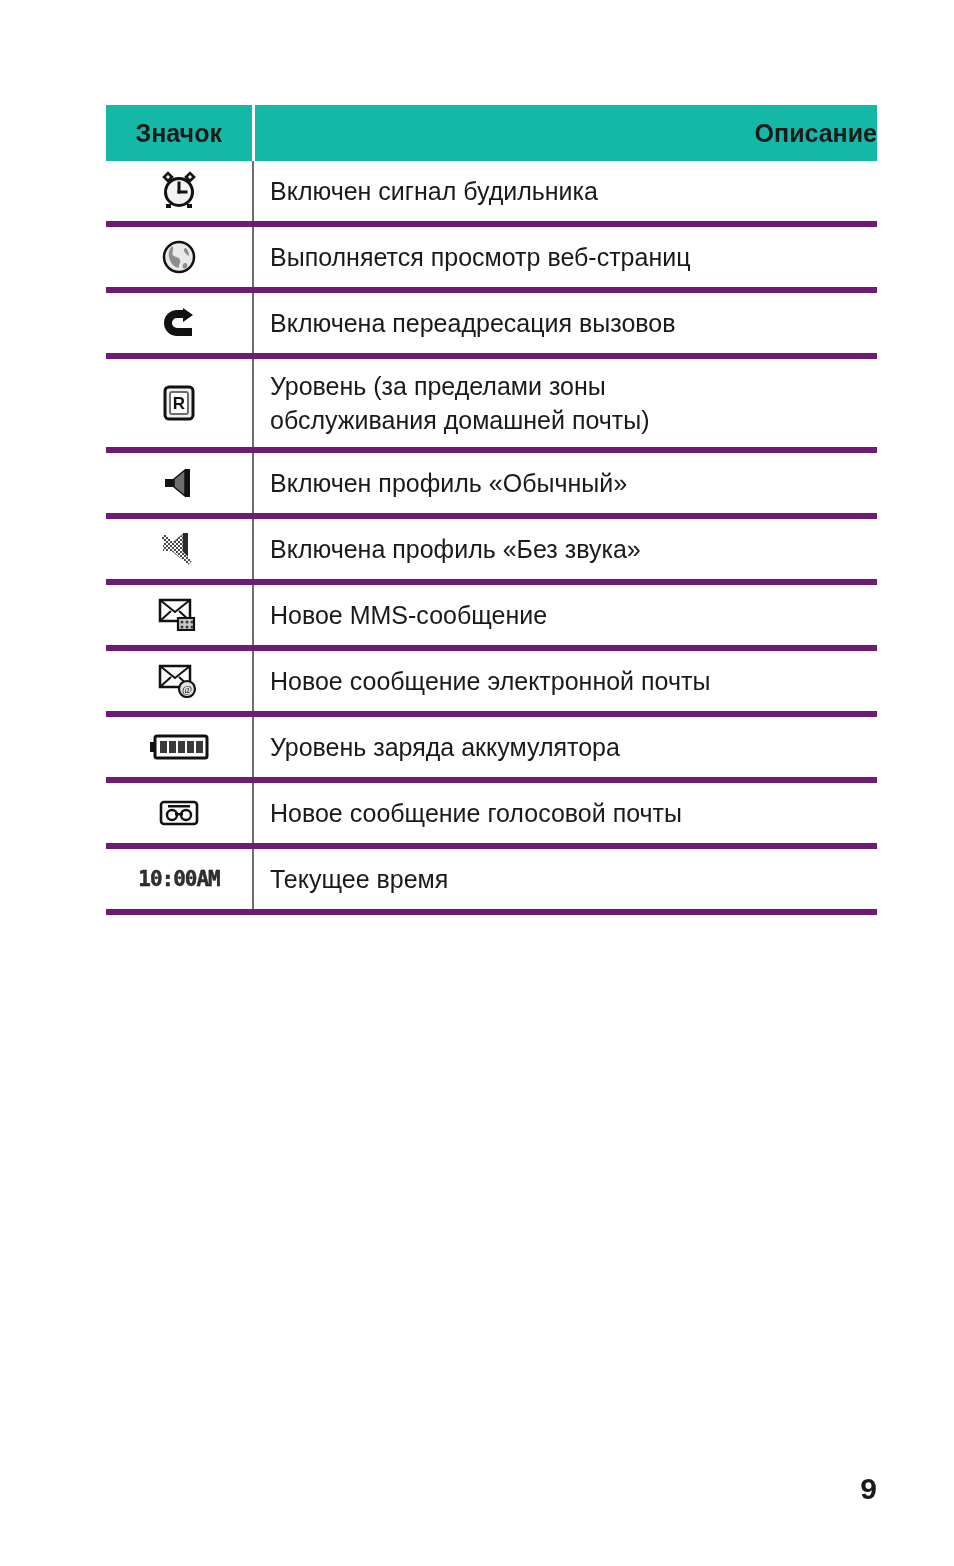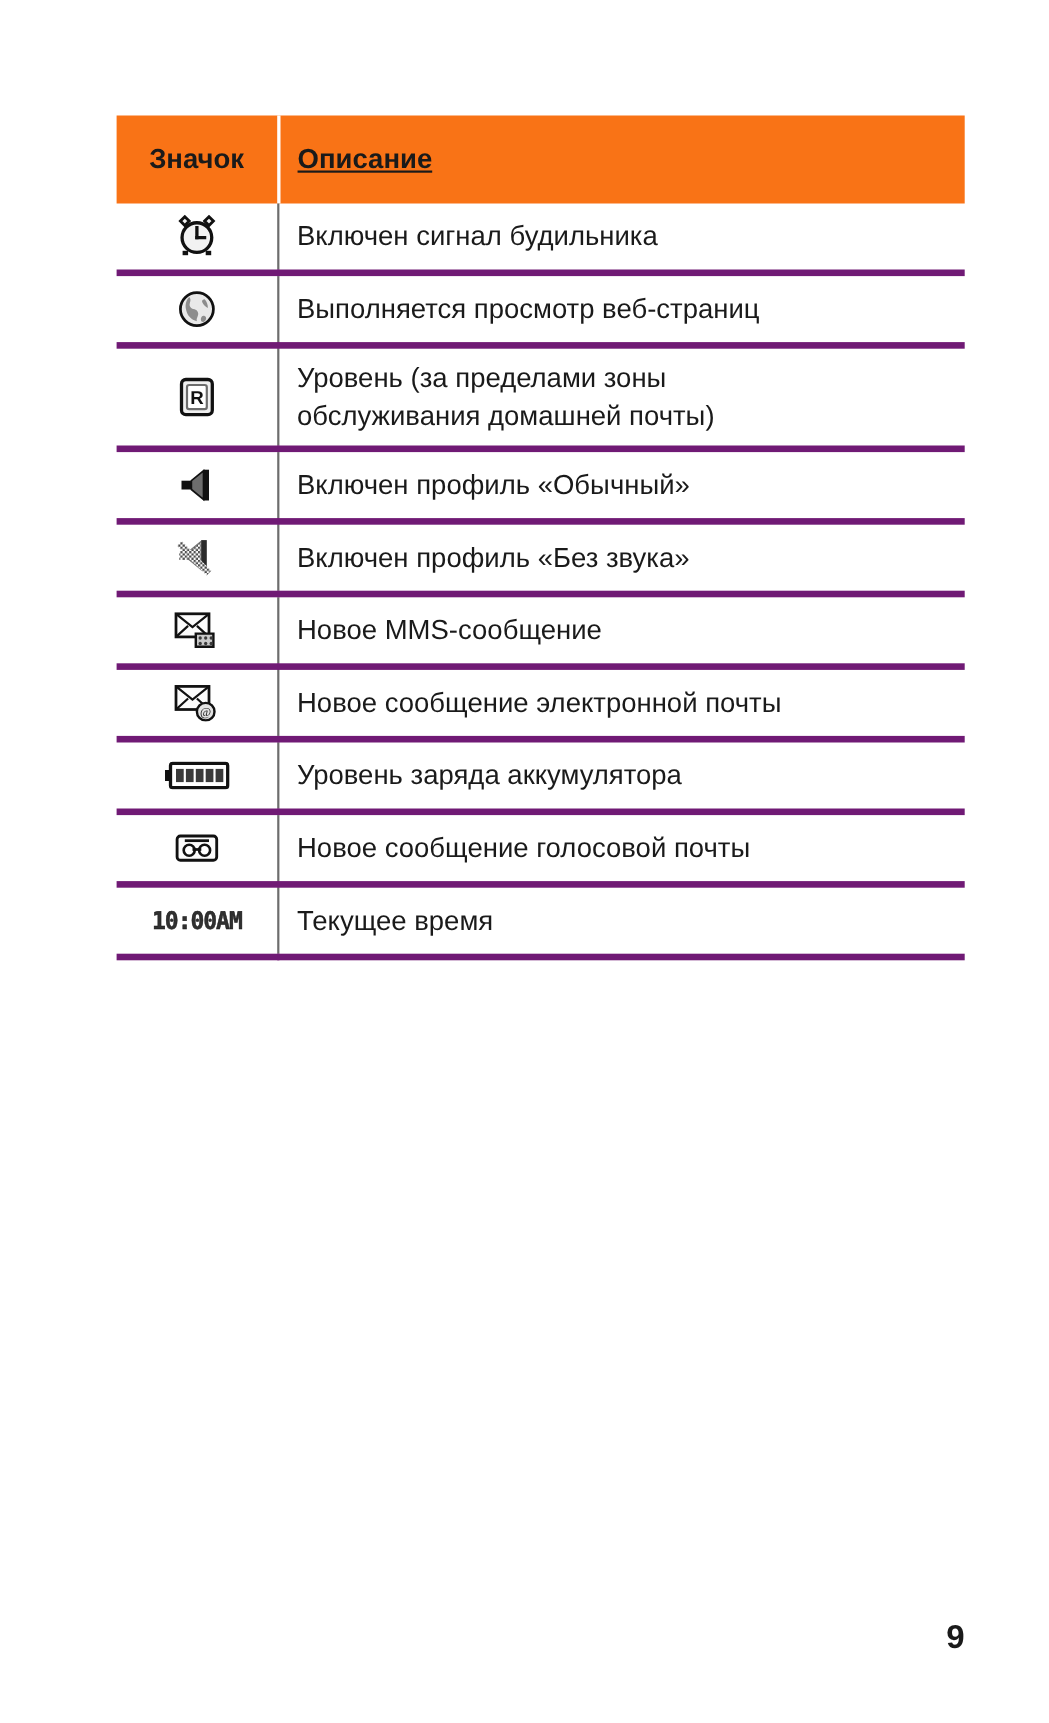--- a/index.html
+++ b/index.html
@@ -30,37 +30,36 @@
     left: 106px;
     top: 105px;
     width: 771px;
     border-collapse: collapse;
     table-layout: fixed;
   }
   .icon-table col.c-icon { width: 147px; }
   .icon-table col.c-desc { width: 624px; }
 
   .icon-table thead th {
-    background: #f97316;
+    background: #14b8a6;
     height: 56px;
     font-size: 25px;
     font-weight: bold;
     color: #1a1a1a;
-    padding: 12px;
+    padding: 0;
     vertical-align: middle;
     border: 0;
   }
   .icon-table thead th.th-icon {
     text-align: center;
     border-right: 3px solid #ffffff;
   }
   .icon-table thead th.th-desc {
-    text-align: left;
+    text-align: right;
     padding-left: 16px;
-    text-decoration: underline;
   }
 
   .icon-table tbody tr {
     border-bottom: 6px solid #701a75;
   }
   .icon-table tbody td {
     padding: 0;
     vertical-align: middle;
   }
   .icon-table tbody td.cell-icon {
@@ -156,20 +155,32 @@
               <path d="M24 24 c2 0 3 2 2 4 c-1 2 -3 2 -4 1 c-1 -2 0 -5 2 -5 z" fill="#8d8d8d"></path>
             </svg>
           </span>
         </td>
         <td class="cell-desc">
           <span>Выполняется просмотр веб-страниц</span>
         </td>
       </tr>
 
 
+      <tr>
+        <td class="cell-icon">
+          <span class="glyph">
+            <svg width="40" height="32" viewBox="0 0 40 32" aria-hidden="true">
+              <path d="M24 5 V1 L34 8 L24 15 V11 H18 a5 5 0 0 0 0 10 H33 v8 H18 a13 13 0 0 1 0 -26 h6 z" fill="#111"></path>
+            </svg>
+          </span>
+        </td>
+        <td class="cell-desc">
+          <span>Включена переадресация вызовов</span>
+        </td>
+      </tr>
 
       <tr class="tall">
         <td class="cell-icon">
           <span class="glyph">
             <svg width="36" height="38" viewBox="0 0 36 38" aria-hidden="true">
               <rect x="4" y="3" width="28" height="32" rx="4" fill="#f0f0f0" stroke="#111" stroke-width="3"></rect>
               <rect x="9" y="8" width="18" height="22" rx="2" fill="#ffffff" stroke="#6d6d6d" stroke-width="2"></rect>
               <text x="18" y="25" text-anchor="middle" font-family="Liberation Sans, sans-serif" font-size="17" font-weight="bold" fill="#111">R</text>
             </svg>
           </span>
@@ -207,21 +218,21 @@
                 </pattern>
               </defs>
               <rect x="3" y="12" width="9" height="8" fill="url(#dither)"></rect>
               <path d="M12 20 L23 29 V3 L12 12 Z" fill="url(#dither)" stroke="#777" stroke-width="1"></path>
               <rect x="23" y="2" width="5" height="27" fill="#2a2a2a"></rect>
               <path d="M3 5 L30 32" stroke="url(#dither)" stroke-width="6" fill="none"></path>
             </svg>
           </span>
         </td>
         <td class="cell-desc">
-          <span>Включен профиль «Без звука»</span>
+          <span>Включена профиль «Без звука»</span>
         </td>
       </tr>
 
 
       <tr>
         <td class="cell-icon">
           <span class="glyph">
             <svg width="42" height="34" viewBox="0 0 42 34" aria-hidden="true">
               <rect x="2" y="2" width="30" height="21" fill="#fbfbfb" stroke="#111" stroke-width="2.5"></rect>
               <path d="M2 2 L17 14 L32 2" fill="none" stroke="#111" stroke-width="2"></path>

